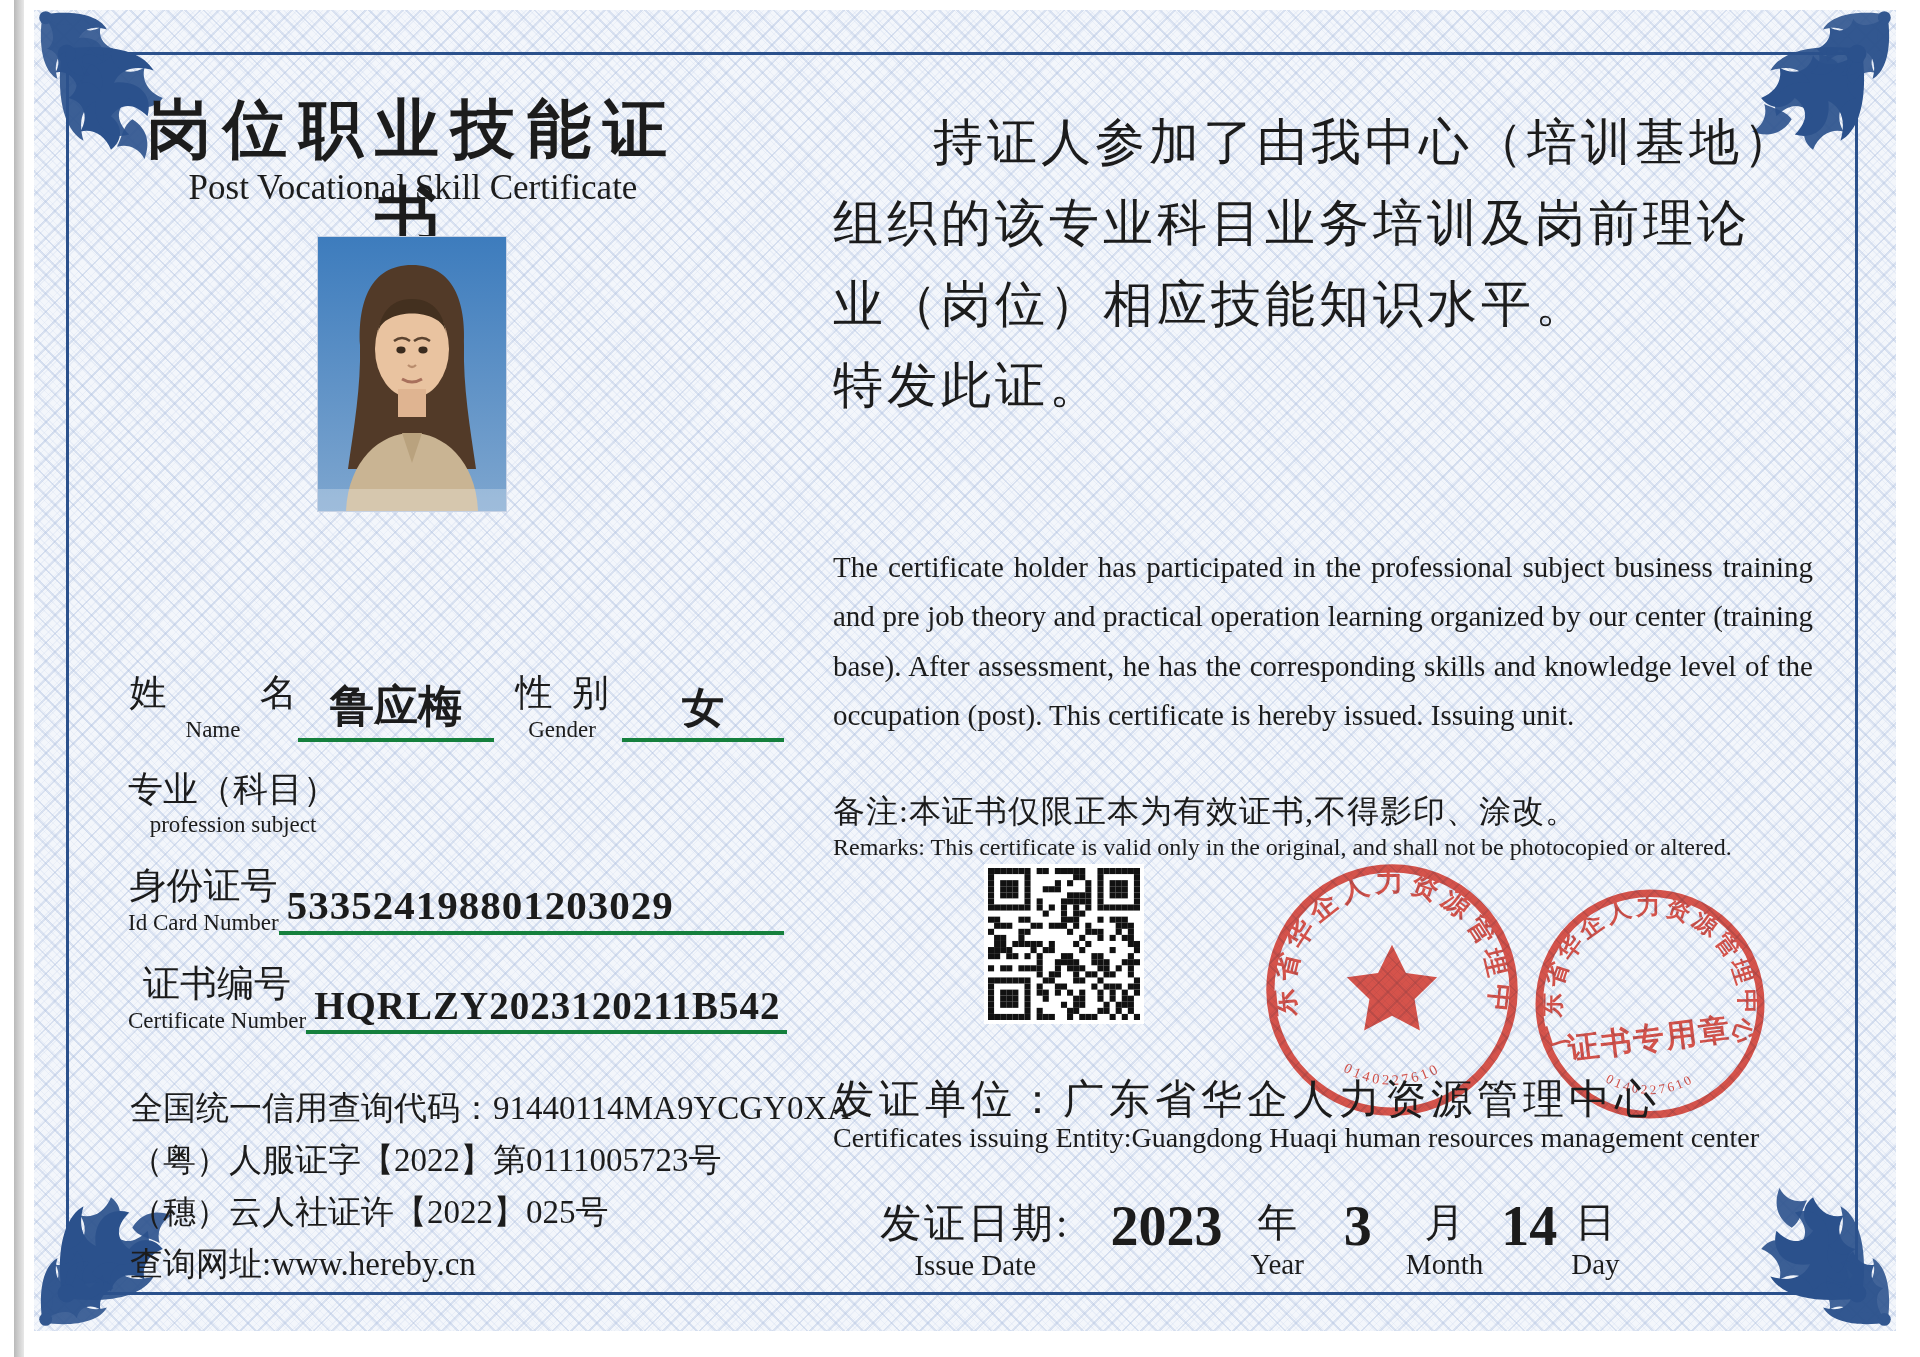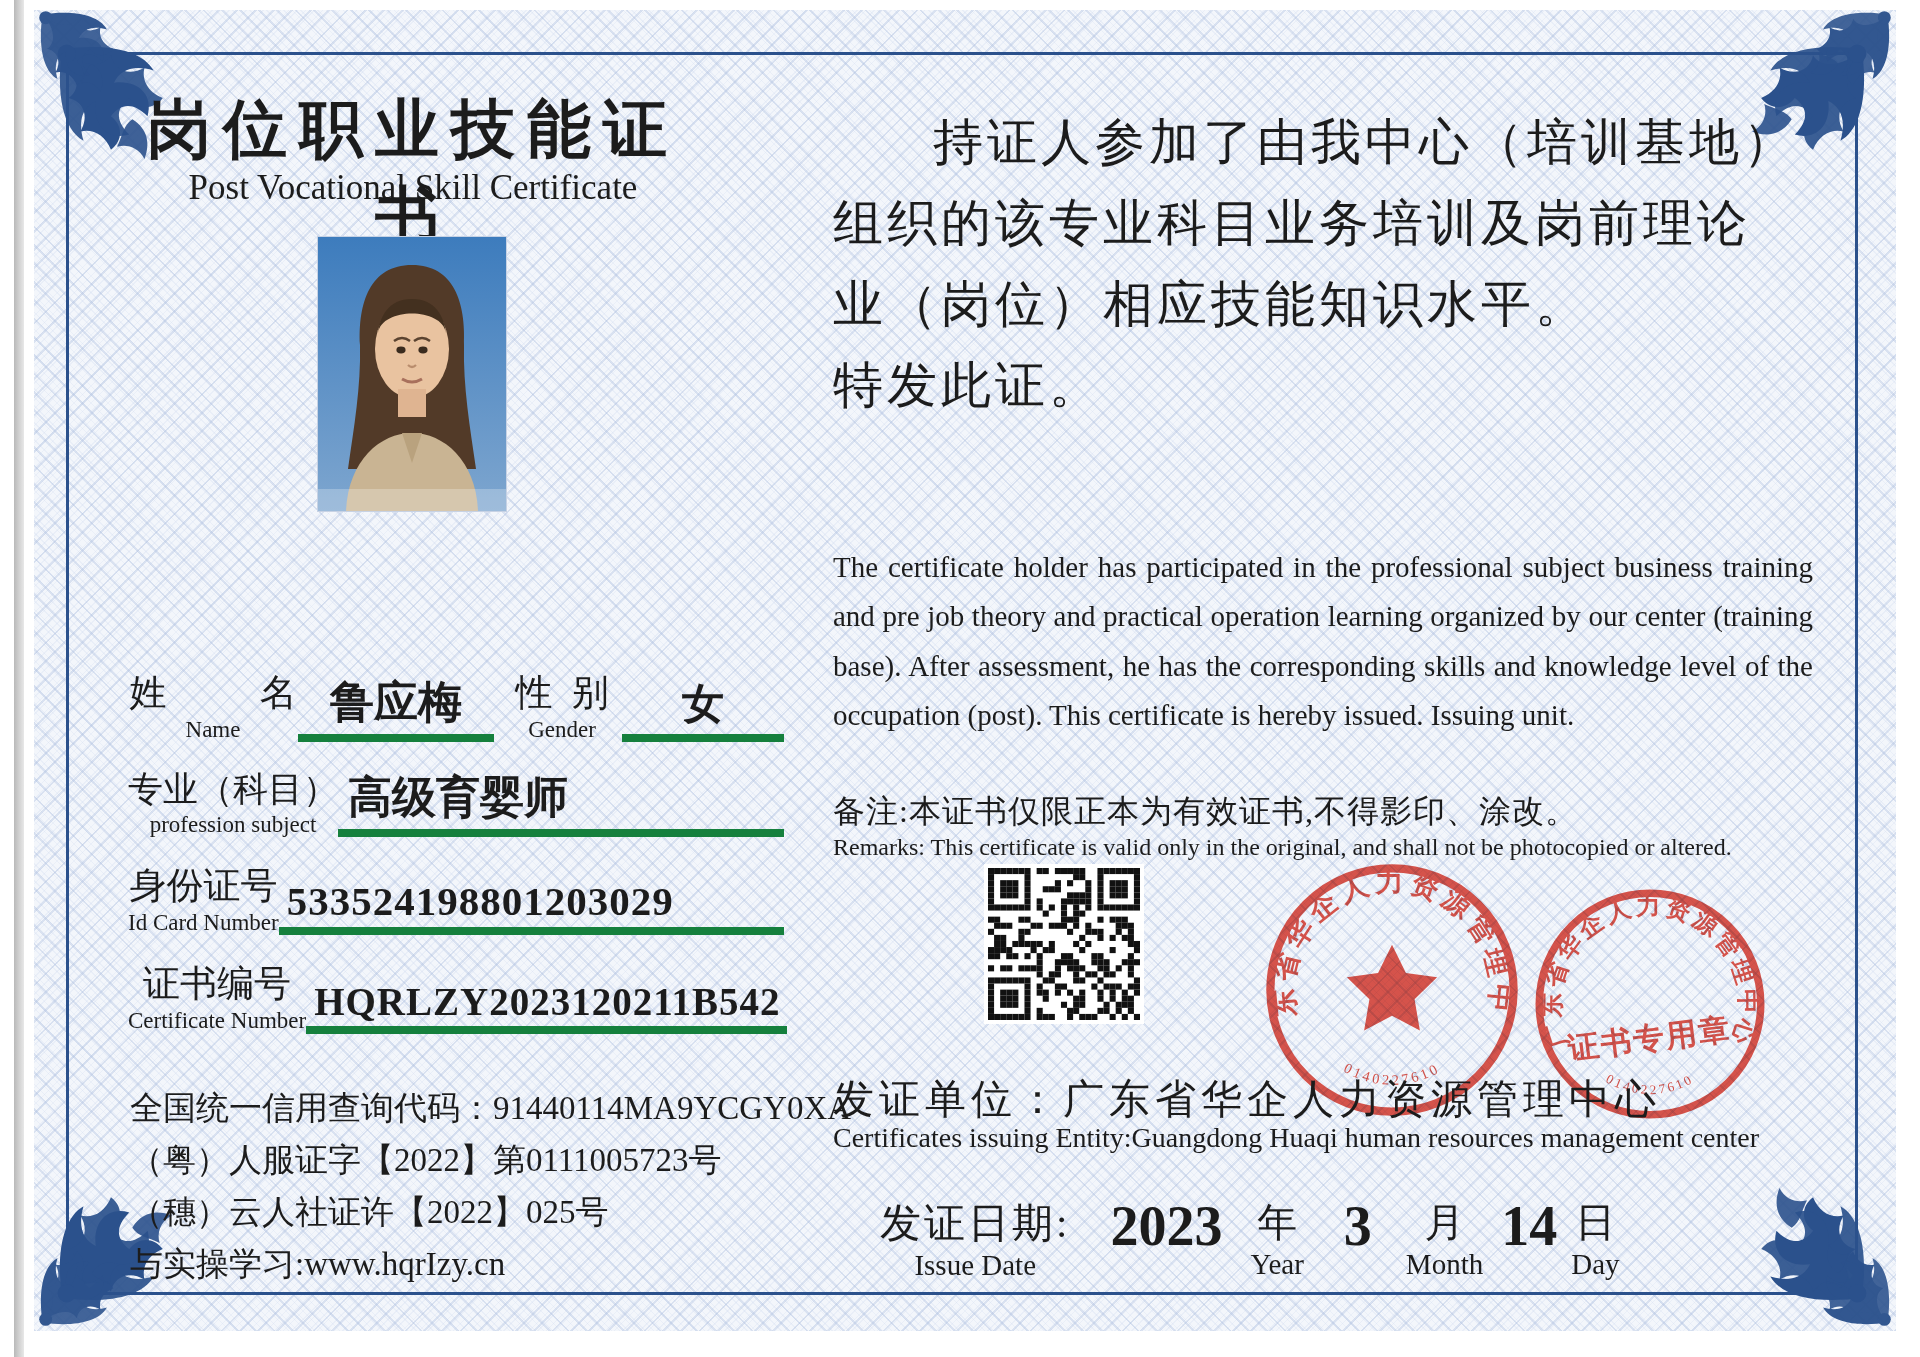--- a/index.html
+++ b/index.html
@@ -28,21 +28,21 @@
   
   .title-cn{position:absolute;left:118px;top:86px;width:590px;text-align:center;
         font-size:64px;font-weight:bold;letter-spacing:12px;}
   .title-en{position:absolute;left:118px;top:168px;width:590px;text-align:center;font-size:35px;}
   .photo{position:absolute;left:318px;top:237px;width:188px;height:274px;box-shadow:0 0 0 1px #c7d2e4;}
   .fields{position:absolute;left:128px;top:668px;width:656px;}
   .frow{display:flex;align-items:flex-end;margin-bottom:24px;}
   .lab{display:flex;flex-direction:column;align-items:center;flex:0 0 auto;}
   .lab .cn{font-size:37px;white-space:nowrap;}
   .lab .en{font-size:23px;white-space:nowrap;line-height:1.05;}
-  .uline{border-bottom:8px solid #15803d;text-align:center;font-weight:bold;
+  .uline{border-bottom:4px solid #15803d;text-align:center;font-weight:bold;
         padding:0 6px 2px 6px;white-space:nowrap;}
   .v-name{flex:1 1 auto;font-size:44px;}
   .v-gender{flex:0 0 150px;font-size:42px;}
   .v-prof{flex:1 1 auto;font-size:44px;text-align:left;padding-left:10px;}
   .v-id{flex:1 1 auto;font-size:41px;text-align:left;padding-left:8px;letter-spacing:1px;}
   .ws-name{word-spacing:84px;}
   .ws-small{word-spacing:10px;}
   .footer-left{position:absolute;left:130px;top:1082px;width:680px;font-size:33px;line-height:1.58;}
   .footer-left div{white-space:nowrap;}
 
@@ -151,21 +151,20 @@
         <span class="en">Gender</span>
       </div>
       <span class="uline v-gender">女</span>
     </div>
 
     <div class="frow">
       <div class="lab">
         <span class="cn" style="font-size:35px">专业（科目）</span>
         <span class="en">profession subject</span>
       </div>
-      <span class="uline v-prof">高级育婴师</span>
     </div>
 
     <div class="frow">
       <div class="lab">
         <span class="cn ws-small">身份证号</span>
         <span class="en">Id Card Number</span>
       </div>
       <span class="uline v-id">533524198801203029</span>
     </div>
 
@@ -175,21 +174,21 @@
         <span class="en">Certificate Number</span>
       </div>
       <span class="uline v-id" style="font-size:39px">HQRLZY2023120211B542</span>
     </div>
   </div>
 
   <div class="footer-left">
     <div>全国统一信用查询代码：91440114MA9YCGY0XA</div>
     <div>（粤）人服证字【2022】第0111005723号</div>
     <div>（穗）云人社证许【2022】025号</div>
-    <div>与实操学习:www.hqrIzy.cn</div>
+    <div>查询网址:www.hereby.cn</div>
   </div>
 
   <div class="body-cn">
     <div class="cnline indent">持证人参加了由我中心（培训基地）</div>
     <div class="cnline">组织的该专业科目业务培训及岗前理论</div>
     <div class="cnline">业（岗位）相应技能知识水平。</div>
     <div class="cnline">特发此证。</div>
   </div>
 
   <div class="body-en">The certificate holder has participated in the professional subject business training and pre job theory and practical operation learning organized by our center (training base). After assessment, he has the corresponding skills and knowledge level of the occupation (post). This certificate is hereby issued. Issuing unit.</div>

